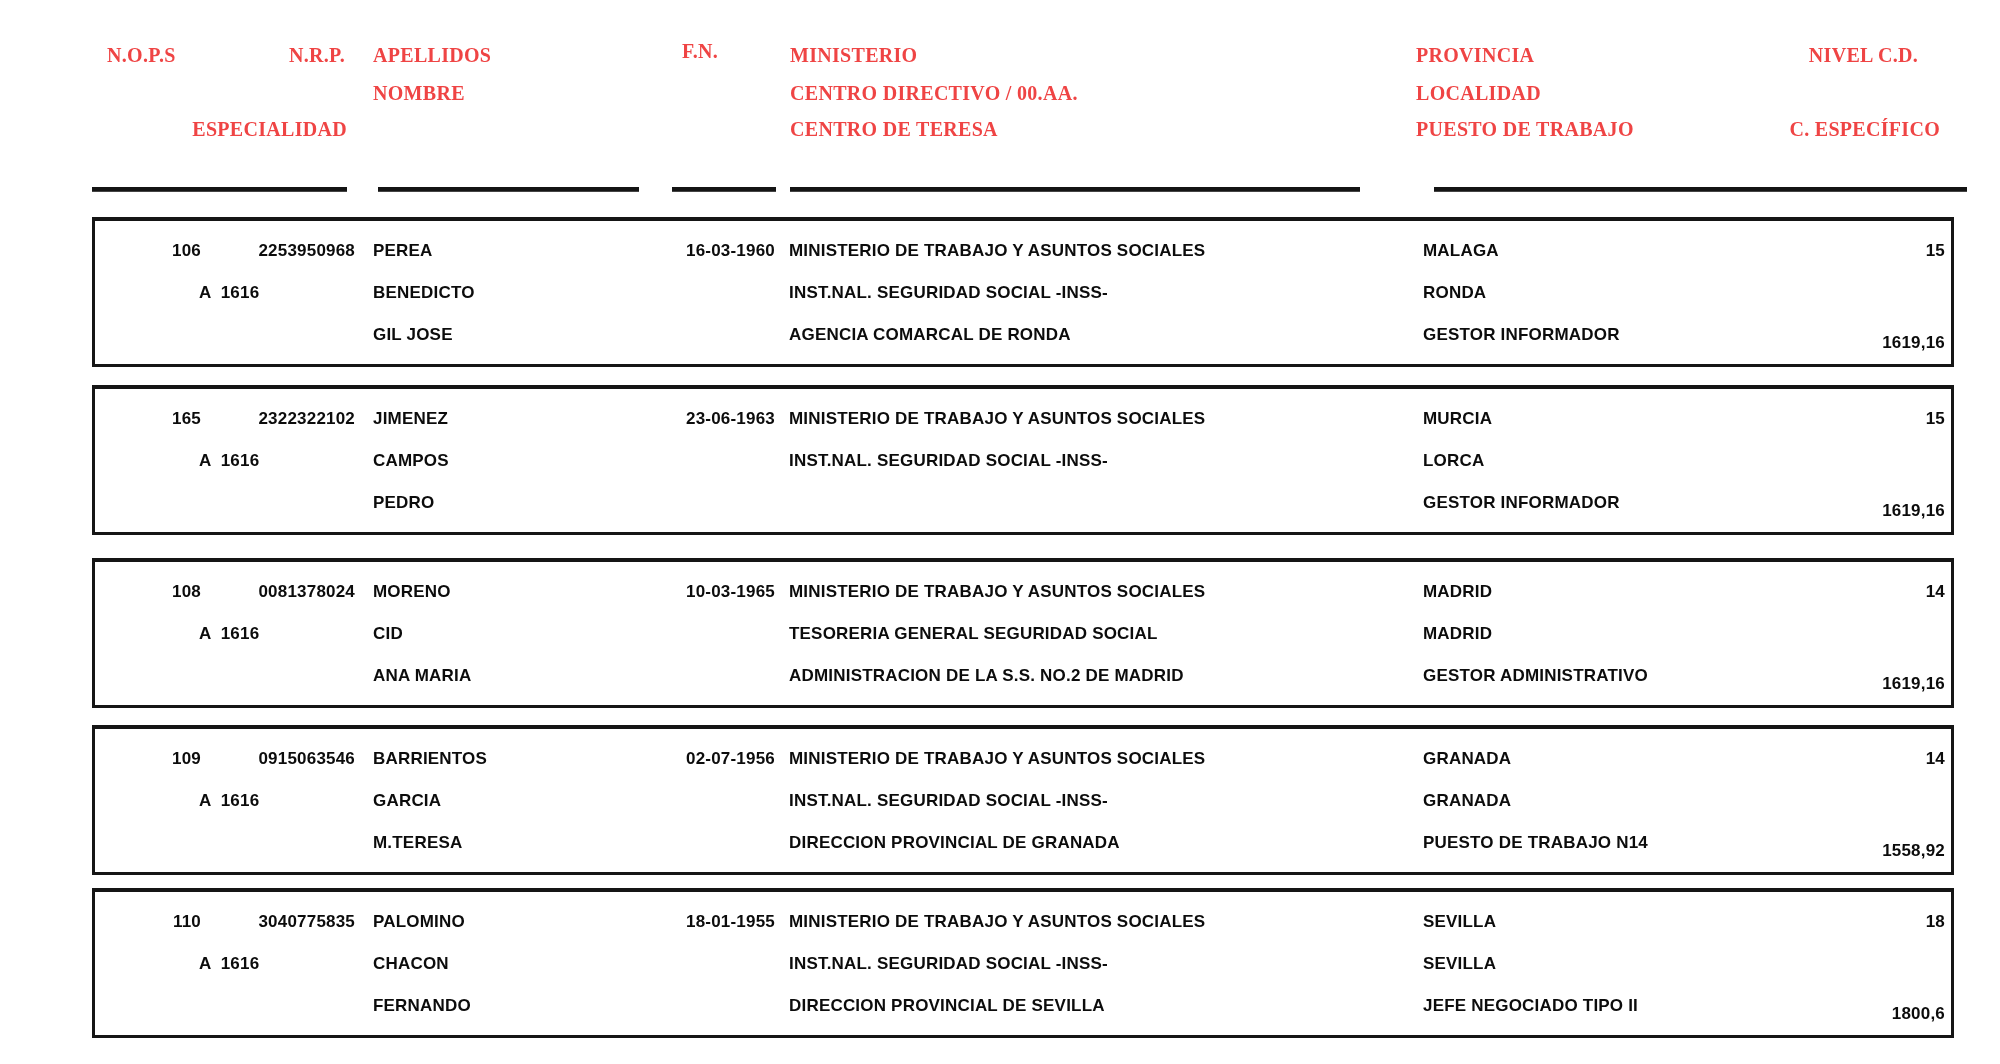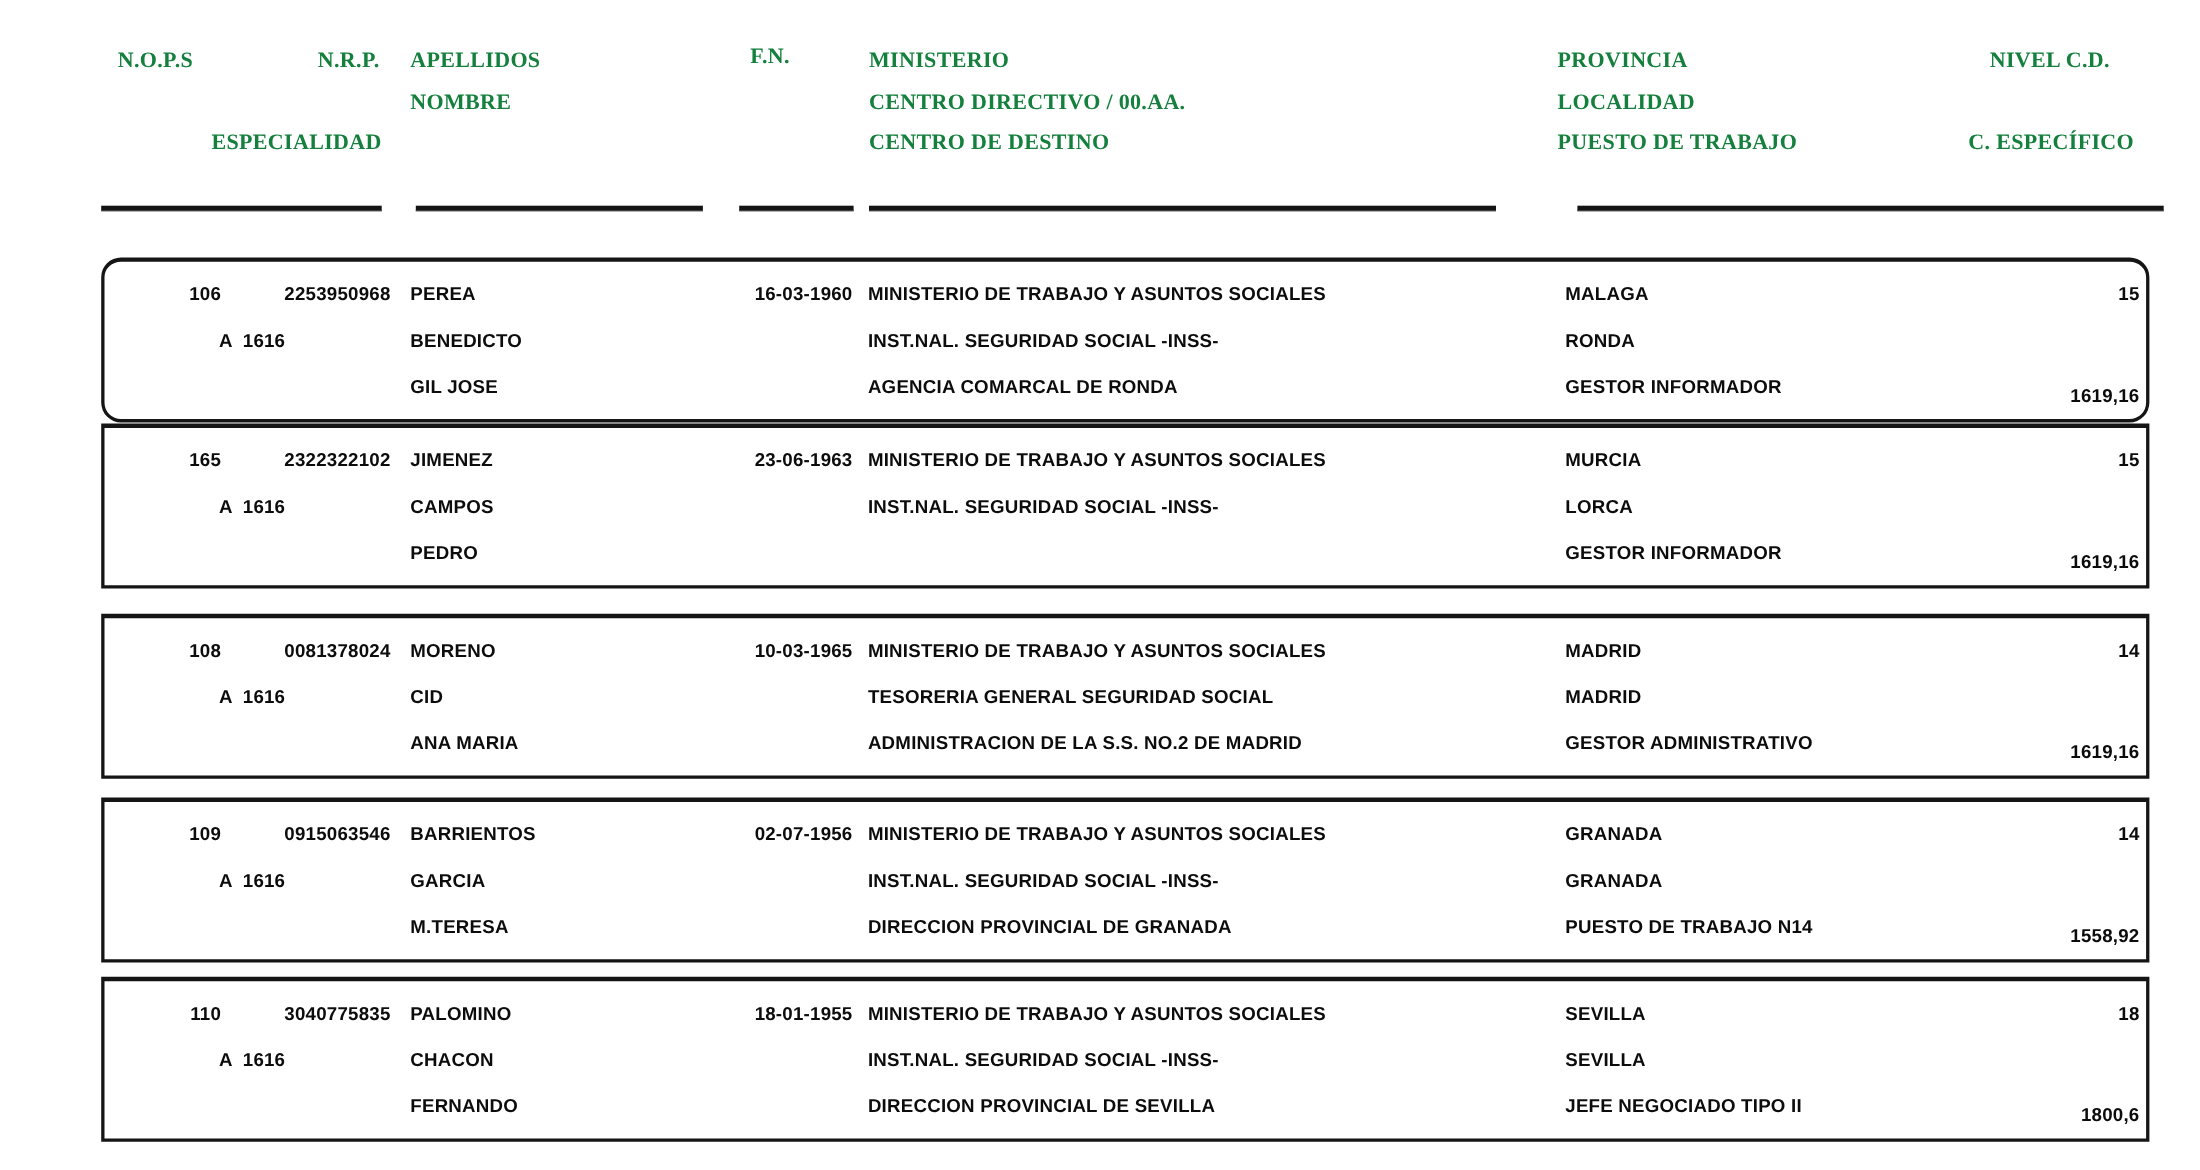--- a/index.html
+++ b/index.html
@@ -13,21 +13,21 @@
     overflow: hidden;
   }
   
   .hdr {
     position: absolute;
     font-family: "Liberation Serif", serif;
     font-weight: bold;
     font-size: 20px;
     letter-spacing: 0.3px;
     white-space: nowrap;
-    color: #15803d;
+    color: #ef4444;
   }
   .hdr.ra { text-align: right; }
   
   .rule {
     position: absolute;
     top: 187px;
     height: 4px;
     background: #141414;
     border-bottom: 1px solid #444;
   }
@@ -72,34 +72,34 @@
 <div class="page">
 
   <div class="hdr" style="left:107px; top:44px;">N.O.P.S</div>
   <div class="hdr ra" style="left:200px; top:44px; width:145px;">N.R.P.</div>
   <div class="hdr" style="left:373px; top:44px;">APELLIDOS</div>
   <div class="hdr" style="left:373px; top:82px;">NOMBRE</div>
   <div class="hdr ra" style="left:150px; top:118px; width:197px;">ESPECIALIDAD</div>
   <div class="hdr" style="left:682px; top:40px;">F.N.</div>
   <div class="hdr" style="left:790px; top:44px;">MINISTERIO</div>
   <div class="hdr" style="left:790px; top:82px;">CENTRO DIRECTIVO / 00.AA.</div>
-  <div class="hdr" style="left:790px; top:118px;">CENTRO DE DESTINO</div>
+  <div class="hdr" style="left:790px; top:118px;">CENTRO DE TERESA</div>
   <div class="hdr" style="left:1416px; top:44px;">PROVINCIA</div>
   <div class="hdr" style="left:1416px; top:82px;">LOCALIDAD</div>
   <div class="hdr" style="left:1416px; top:118px;">PUESTO DE TRABAJO</div>
   <div class="hdr ra" style="left:1718px; top:44px; width:200px;">NIVEL C.D.</div>
   <div class="hdr ra" style="left:1718px; top:118px; width:222px;">C. ESPECÍFICO</div>
 
   <div class="rule" style="left:92px;   width:255px;"></div>
   <div class="rule" style="left:378px;  width:261px;"></div>
   <div class="rule" style="left:672px;  width:104px;"></div>
   <div class="rule" style="left:790px;  width:570px;"></div>
   <div class="rule" style="left:1434px; width:533px;"></div>
 
-  <div class="box" style="top:234px;border-radius:18px;">
+  <div class="box" style="top:217px;">
     <div class="cell c-nops l1">106</div>
     <div class="cell c-nrp  l1">2253950968</div>
     <div class="cell c-esp  l2 pre">A  1616</div>
     <div class="cell c-ap   l1">PEREA</div>
     <div class="cell c-ap   l2">BENEDICTO</div>
     <div class="cell c-ap   l3">GIL JOSE</div>
     <div class="cell c-fn   l1">16-03-1960</div>
     <div class="cell c-min  l1">MINISTERIO DE TRABAJO Y ASUNTOS SOCIALES</div>
     <div class="cell c-min  l2">INST.NAL. SEGURIDAD SOCIAL -INSS-</div>
     <div class="cell c-prov l1">MALAGA</div>

